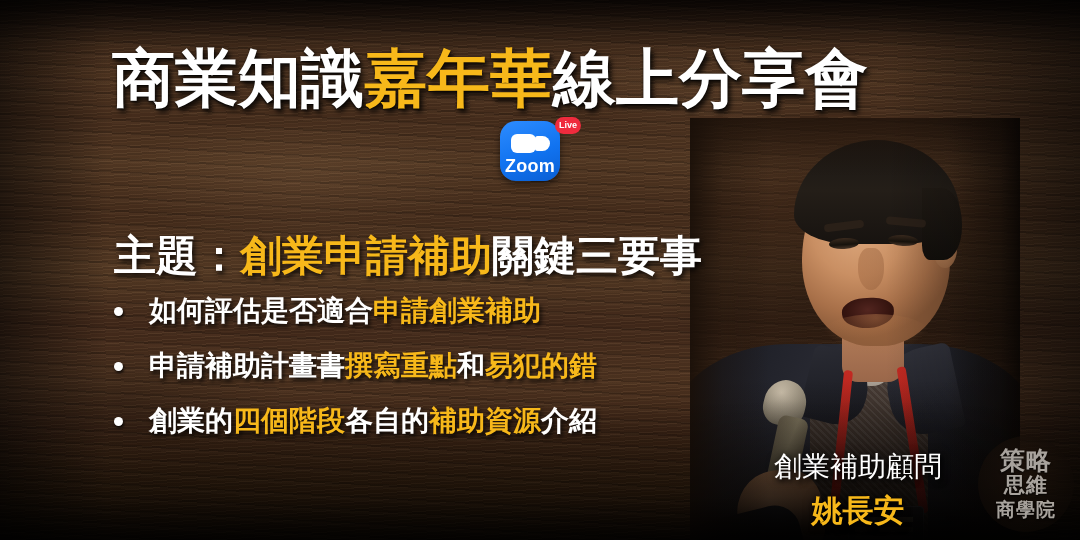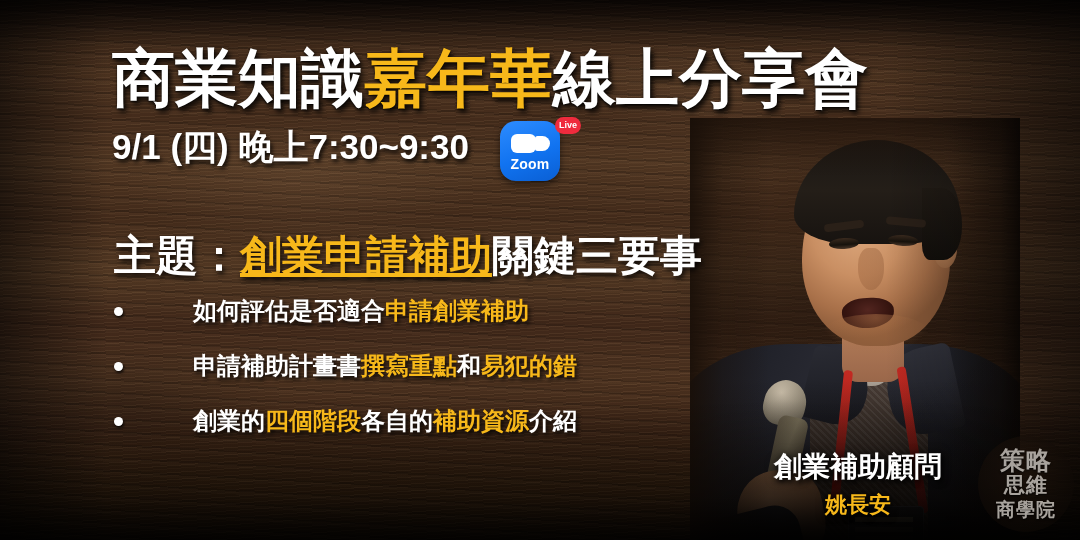--- a/index.html
+++ b/index.html
@@ -291,21 +291,21 @@
   .zoom-cam-tri {
     position: absolute; left: 35px; top: 15px;
     width: 15px; height: 15px;
     background: #ffffff;
     border-radius: 3px 9px 9px 3px;
   }
   .zoom-word {
     position: absolute; left: 0; right: 0; top: 35px;
     text-align: center;
     color: #ffffff;
-    font-size: 14px;
+    font-size: 18px;
     font-weight: bold;
     letter-spacing: 0.2px;
   }
   .zoom-live {
     position: absolute; left: 55px; top: -4px;
     width: 26px; height: 17px;
     background: #ef2b3d;
     border-radius: 9px;
     color: #fff;
     font-size: 9px;
@@ -316,21 +316,21 @@
 
   .topic {
     position: absolute;
     left: 114px; top: 228px;
     font-size: 42px;
     font-weight: bold;
     color: #ffffff;
     white-space: nowrap;
     text-shadow: 2px 3px 5px rgba(0,0,0,0.85);
   }
-  .topic .hl { color: #F7B81A; text-decoration: underline; }
+  .topic .hl { color: #F7B81A; }
 
   .bullets {
     position: absolute;
     left: 114px; top: 292px;
     width: 620px;
   }
   .bullet-row {
     display: flex;
     align-items: flex-start;
     height: 55px;
@@ -338,47 +338,46 @@
   .bullet-dot {
     width: 9px; height: 9px;
     border-radius: 50%;
     background: #ffffff;
     margin-top: 15px;
     margin-right: 26px;
     flex: 0 0 auto;
     box-shadow: 1px 2px 3px rgba(0,0,0,0.8);
   }
   .bullet-text {
-    font-size: 24px;
+    font-size: 28px;
     font-weight: bold;
     color: #ffffff;
     white-space: nowrap;
     text-shadow: 2px 3px 4px rgba(0,0,0,0.85);
     line-height: 38px;
-    margin-left: 44px;
   }
   .bullet-text .hl { color: #F7B81A; }
 
   
   .speaker-caption {
     position: absolute;
     left: 718px; top: 448px;
     width: 280px;
     text-align: center;
   }
   .sp-role {
     font-size: 28px;
-    font-weight: bold;
+    font-weight: normal;
     color: #ffffff;
     text-shadow: 2px 3px 5px rgba(0,0,0,0.95), 0 0 10px rgba(0,0,0,0.8);
     white-space: nowrap;
   }
   .sp-name {
     margin-top: 4px;
-    font-size: 22px;
+    font-size: 31px;
     font-weight: bold;
     color: #F7B81A;
     text-shadow: 2px 3px 5px rgba(0,0,0,0.95), 0 0 10px rgba(0,0,0,0.8);
     white-space: nowrap;
   }
 
   
   .brand-logo {
     position: absolute;
     right: 6px; bottom: 8px;
@@ -439,21 +438,20 @@
     <div class="sp-mic-body"></div>
     <div class="sp-hand"></div>
     <div class="sp-sleeve"></div>
     <div class="sp-fade"></div>
   </div>
 
   <div class="vignette"></div>
 
   <div class="title"><span>商業知識</span><span class="hl">嘉年華</span><span>線上分享會</span></div>
 
-  <div class="datetime">9/1 (四) 晚上7:30~9:30</div>
 
   <div class="zoom-icon">
     <div class="zoom-cam"></div>
     <div class="zoom-cam-tri"></div>
     <div class="zoom-word">Zoom</div>
     <div class="zoom-live">Live</div>
   </div>
 
   <div class="topic"><span>主題：</span><span class="hl">創業申請補助</span><span>關鍵三要事</span></div>
 

